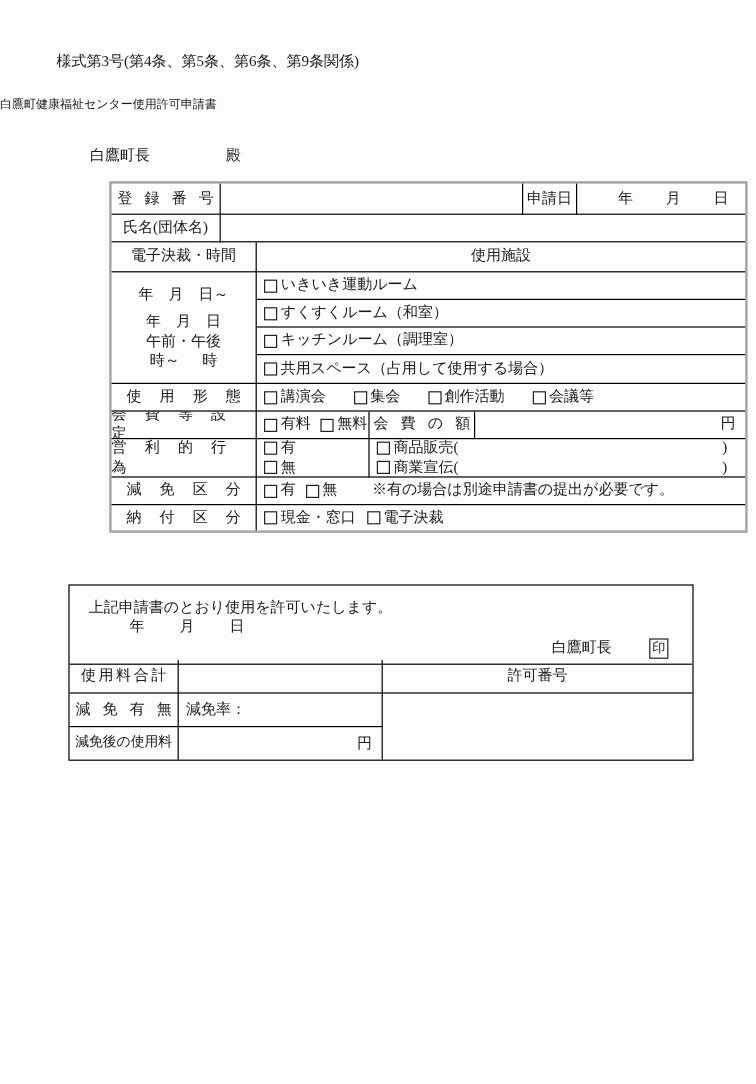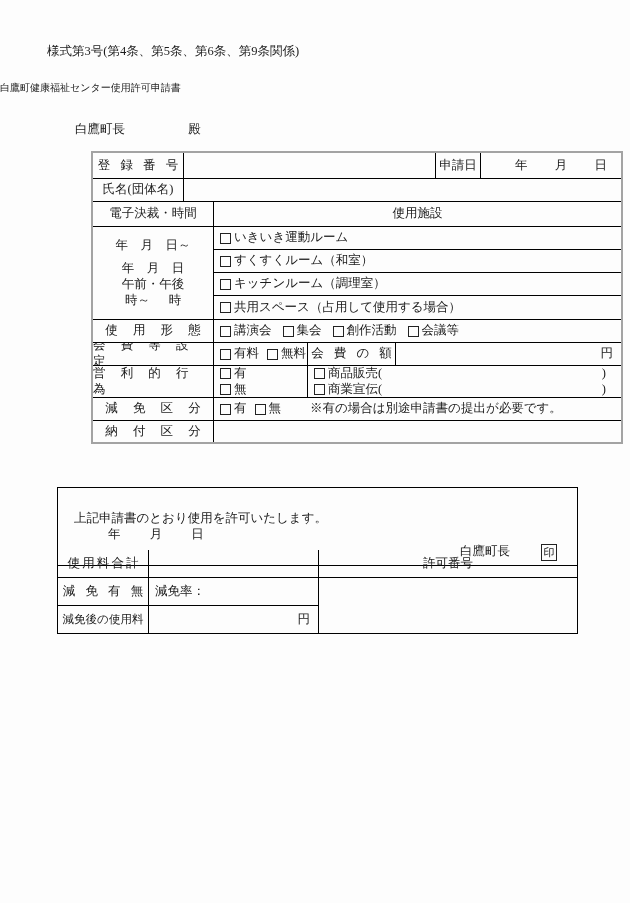--- a/index.html
+++ b/index.html
@@ -95,21 +95,21 @@
     <div class="cell noright padl" style="left:121px;top:97px;width:407px;height:23px;">
       <span class="cb"></span>
       <span>すくすくルーム（和室）</span>
     </div>
     <div class="cell noright padl" style="left:121px;top:143px;width:407px;height:24px;">
       <span class="cb"></span>
       <span>共用スペース（占用して使用する場合）</span>
     </div>
 
     <div class="cell center spread-wide" style="left:0;top:167px;width:121px;height:23px;">使 用 形 態</div>
-    <div class="cell noright padl" style="left:121px;top:167px;width:407px;height:23px;">
+    <div class="cell noright padl" style="left:121px;top:167px;width:407px;height:23px;gap:12px;">
       <span class="opt">
         <span class="cb"></span>
         <span>講演会</span>
       </span>
       <span class="opt">
         <span class="cb"></span>
         <span>集会</span>
       </span>
       <span class="opt">
         <span class="cb"></span>
@@ -172,26 +172,36 @@
         <span>有</span>
       </span>
       <span class="opt">
         <span class="cb"></span>
         <span>無</span>
       </span>
       <span style="margin-left:18px;">※有の場合は別途申請書の提出が必要です。</span>
     </div>
 
     <div class="cell center spread-wide nobottom" style="left:0;top:268px;width:121px;height:21px;">納 付 区 分</div>
+    <div class="cell noright nobottom padl" style="left:121px;top:268px;width:407px;height:21px;">
+      <span class="opt" style="margin-right:9px;">
+        <span class="cb"></span>
+        <span>現金・窓口</span>
+      </span>
+      <span class="opt">
+        <span class="cb"></span>
+        <span>電子決裁</span>
+      </span>
+    </div>
   </div>
 
 
   <div id="permit-table" class="tbl">
 
-    <div class="cell noright" style="left:0;top:16px;width:519px;height:62px;display:block;padding:7px 14px 13px 16px;">
+    <div class="cell noright" style="left:0;top:4px;width:519px;height:62px;display:block;padding:7px 14px 13px 16px;">
       <div>上記申請書のとおり使用を許可いたします。</div>
       <div style="padding-left:34px;">
         <span style="margin-right:26px;">年</span>
         <span style="margin-right:26px;">月</span>
         <span>日</span>
       </div>
       <div style="text-align:right;padding-right:6px;margin-top:2px;">
         <span>白鷹町長</span>
         <span class="seal-box">
           <span>印</span>

